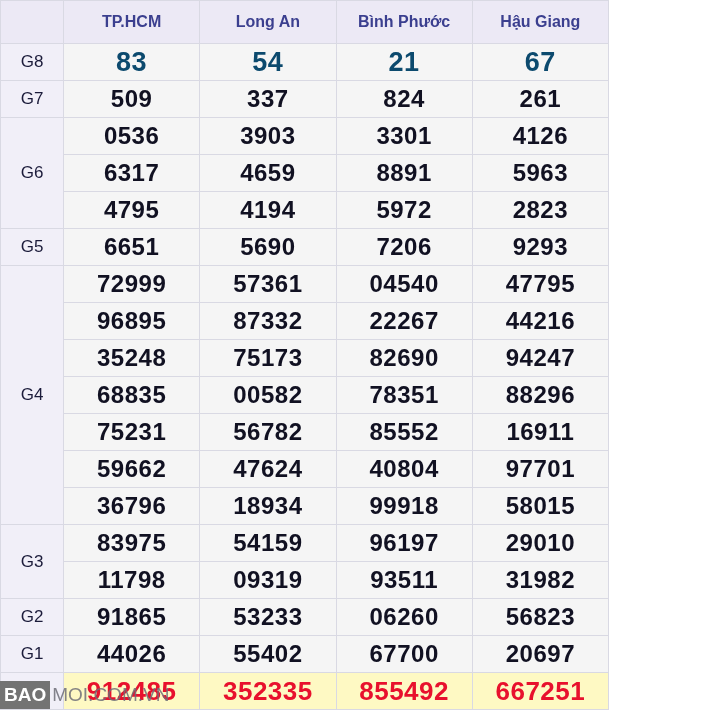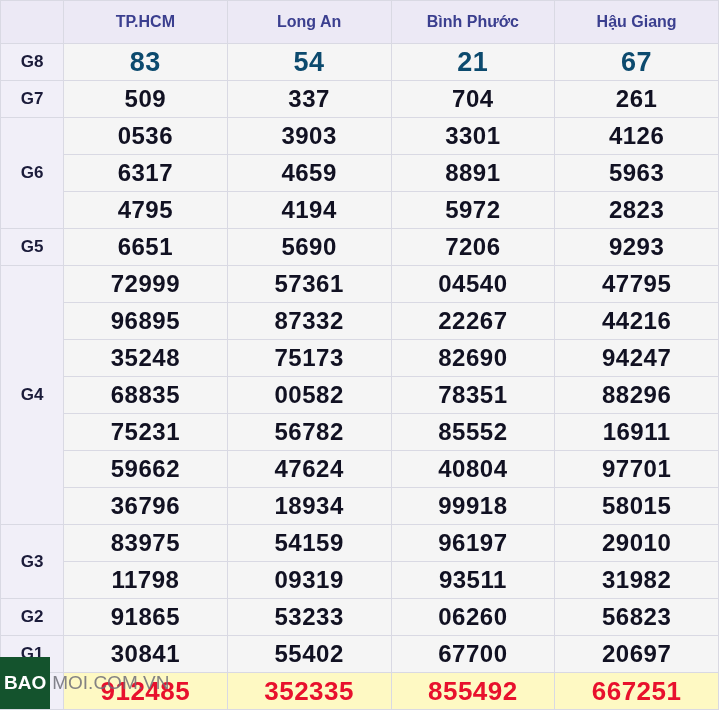--- a/index.html
+++ b/index.html
@@ -8,21 +8,21 @@
     background: #ffffff;
   }
   body {
     width: 719px;
     height: 717px;
     font-family: "Liberation Sans", sans-serif;
     overflow: hidden;
   }
   table.lottery {
     border-collapse: collapse;
-    width: 719px;
+    width: 609px;
     table-layout: fixed;
   }
   table.lottery th,
   table.lottery td {
     border: 1px solid #d9d9e3;
     text-align: center;
     vertical-align: middle;
   }
   thead th {
     background: #ece9f5;
@@ -33,21 +33,21 @@
     padding: 0;
   }
   thead th.corner {
     background: #ece9f5;
     width: 62px;
   }
   td.prize-label {
     background: #f1eff8;
     color: #1b1b3a;
     font-size: 17px;
-    font-weight: bold;
+    font-weight: normal;
     width: 62px;
   }
   td.num {
     background: #f5f5f5;
     color: #111122;
     font-size: 24px;
     font-weight: bold;
     letter-spacing: 0.5px;
     height: 36px;
     padding: 0;
@@ -64,25 +64,25 @@
   tr.g8 td.num { font-size: 27px; }
   .watermark {
     position: absolute;
     left: 0;
     bottom: 8px;
     display: flex;
     align-items: center;
     pointer-events: none;
   }
   .watermark .wm-badge {
-    background: #14532d;
+    background: #737373;
     color: #ffffff;
     font-size: 19px;
     font-weight: bold;
-    padding: 15px 4px;
+    padding: 3px 4px;
     letter-spacing: 0px;
   }
   .watermark .wm-text {
     color: #6f6f78;
     font-size: 19px;
     font-weight: normal;
     margin-left: 2px;
     opacity: 0.85;
   }
 </style>
@@ -104,21 +104,21 @@
         <td class="prize-label" rowspan="1">G8</td>
         <td class="num">83</td>
         <td class="num">54</td>
         <td class="num">21</td>
         <td class="num">67</td>
       </tr>
       <tr>
         <td class="prize-label" rowspan="1">G7</td>
         <td class="num">509</td>
         <td class="num">337</td>
-        <td class="num">704</td>
+        <td class="num">824</td>
         <td class="num">261</td>
       </tr>
       <tr>
         <td class="prize-label" rowspan="3">G6</td>
         <td class="num">0536</td>
         <td class="num">3903</td>
         <td class="num">3301</td>
         <td class="num">4126</td>
       </tr>
       <tr>
@@ -198,21 +198,21 @@
       </tr>
       <tr>
         <td class="prize-label" rowspan="1">G2</td>
         <td class="num">91865</td>
         <td class="num">53233</td>
         <td class="num">06260</td>
         <td class="num">56823</td>
       </tr>
       <tr>
         <td class="prize-label" rowspan="1">G1</td>
-        <td class="num">30841</td>
+        <td class="num">44026</td>
         <td class="num">55402</td>
         <td class="num">67700</td>
         <td class="num">20697</td>
       </tr>
       <tr class="special">
         <td class="prize-label" rowspan="1">DB</td>
         <td class="num">912485</td>
         <td class="num">352335</td>
         <td class="num">855492</td>
         <td class="num">667251</td>

